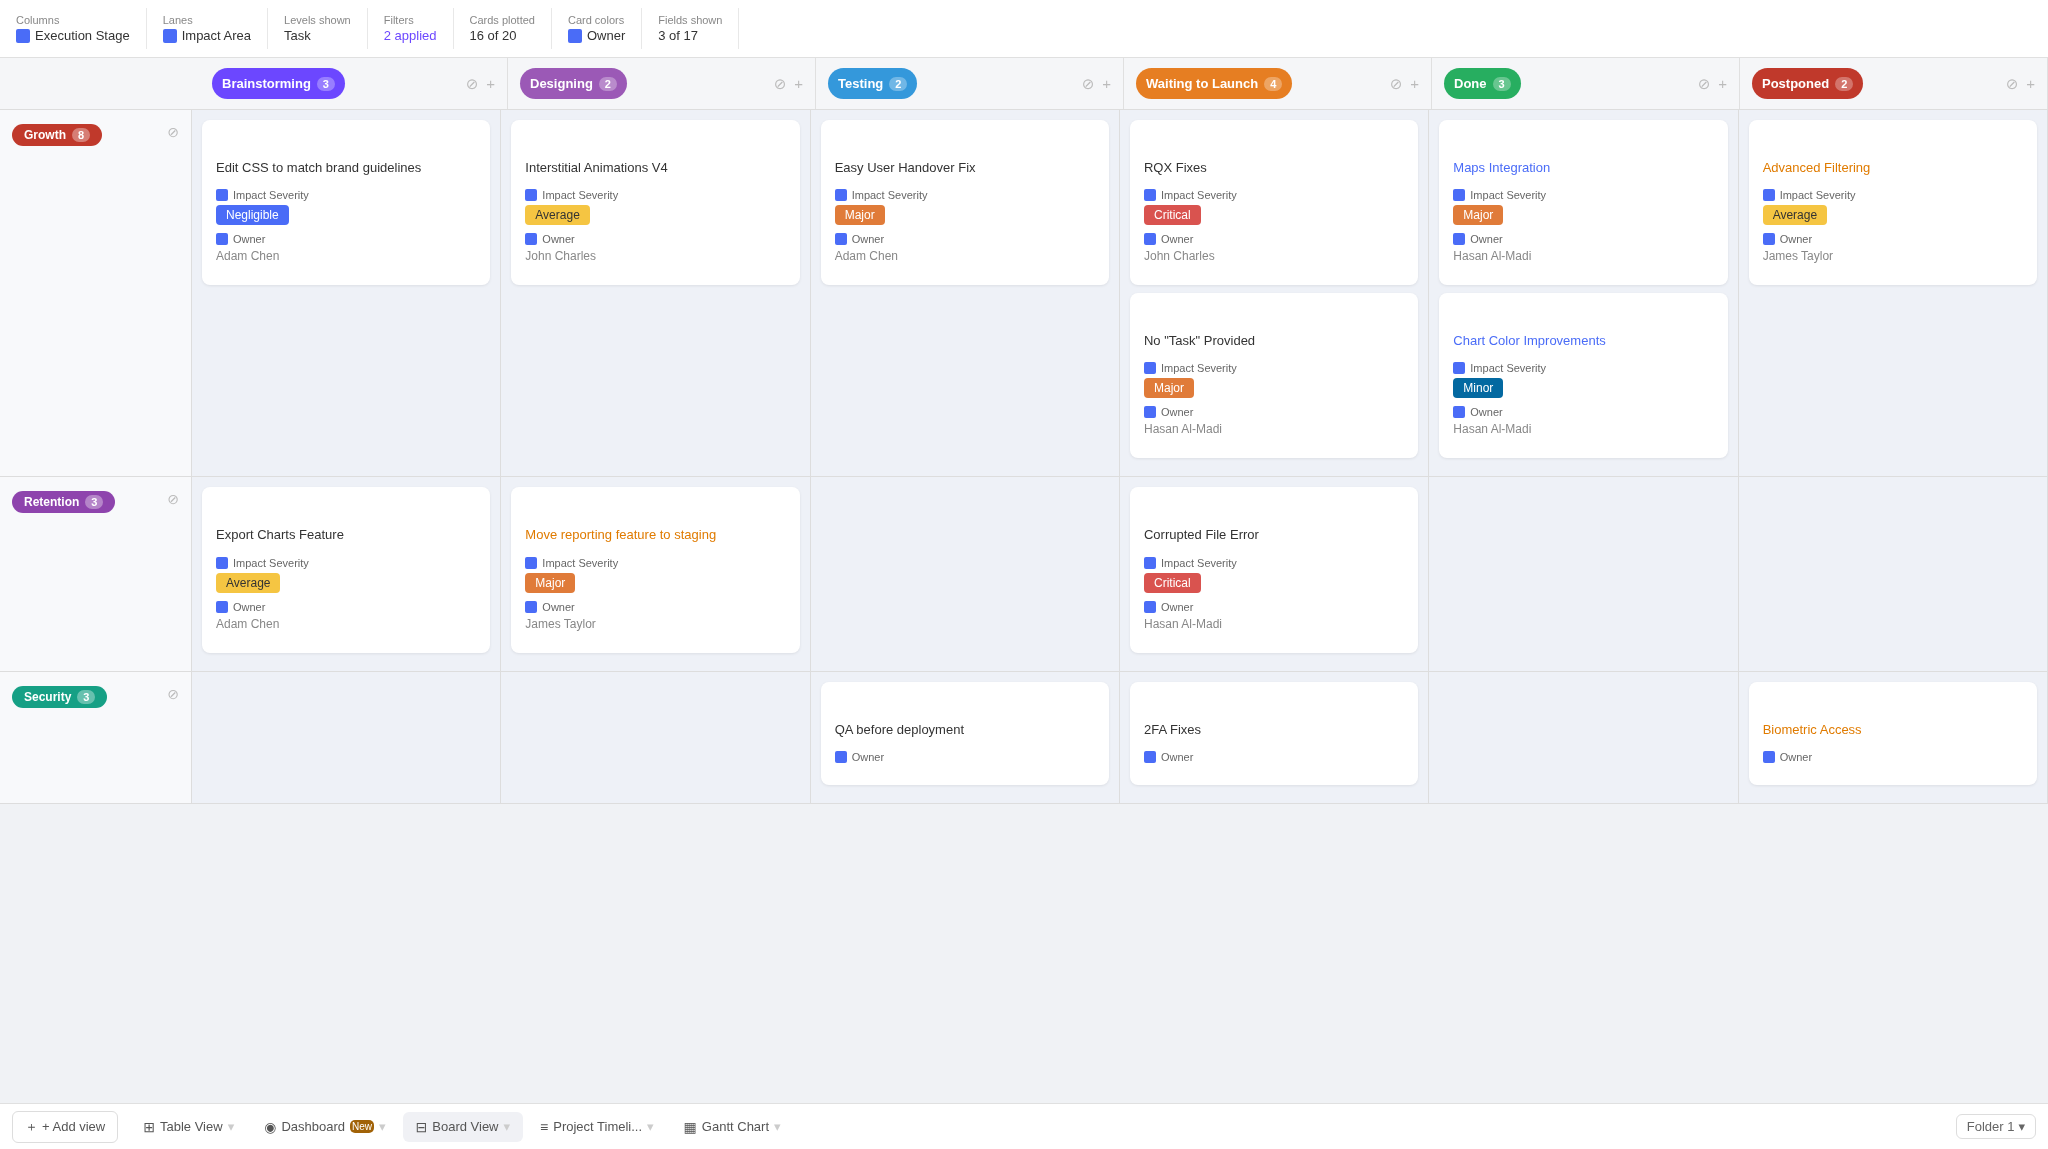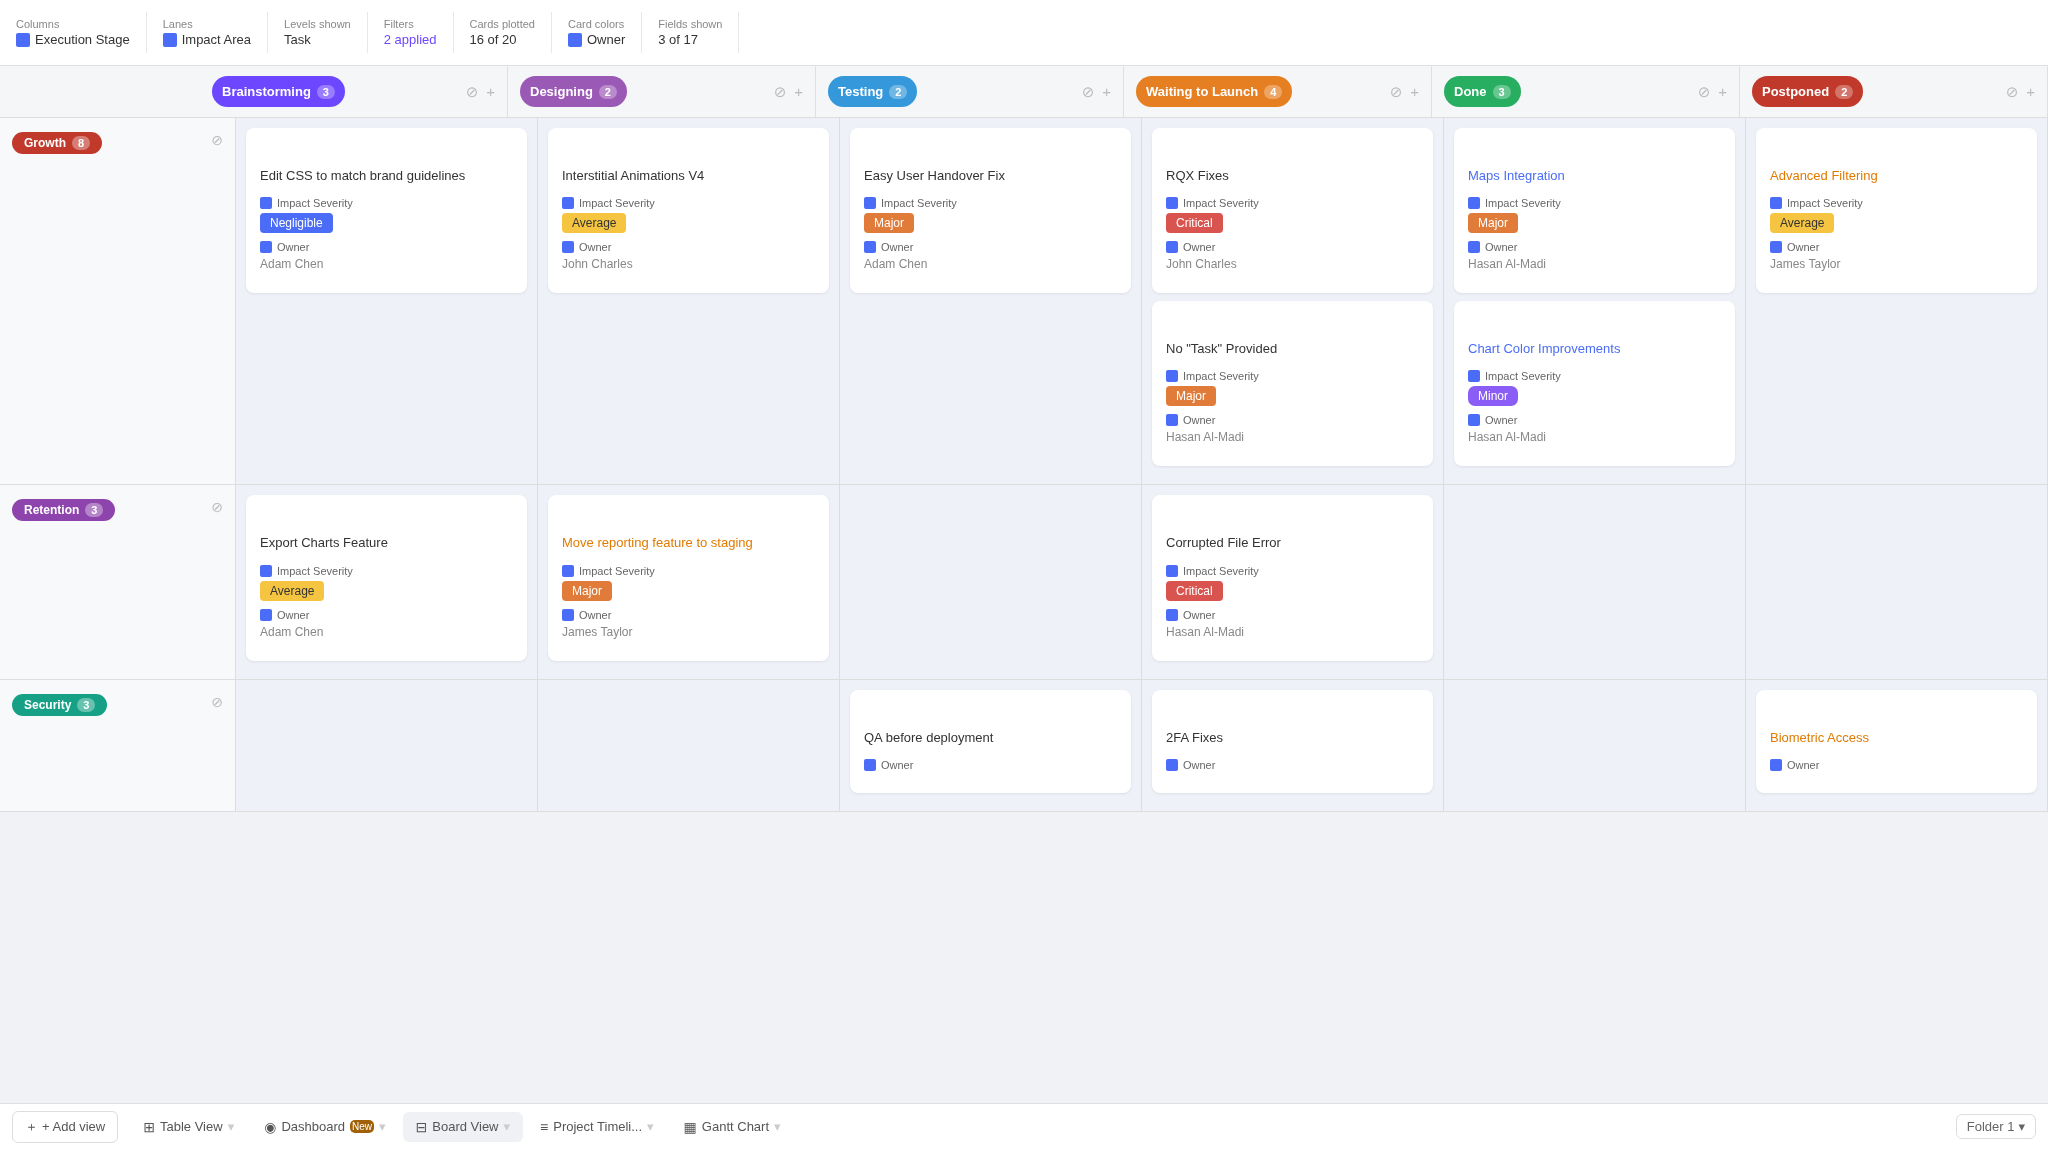--- a/index.html
+++ b/index.html
@@ -1,40 +1,40 @@
 <!DOCTYPE html>
 <html><head>
   <meta charset="utf-8">
   <style>
     * { box-sizing: border-box; margin: 0; padding: 0; }
     body { font-family: -apple-system, BlinkMacSystemFont, 'Segoe UI', sans-serif; background: #f0f2f5; font-size: 13px; color: #333; overflow: hidden; height: 100vh; display: flex; flex-direction: column; }
 
     
-    .toolbar { background: #fff; border-bottom: 1px solid #e0e0e0; display: flex; align-items: center; padding: 0 16px; height: 66px; gap: 0; flex-shrink: 0; }
+    .toolbar { background: #fff; border-bottom: 1px solid #e0e0e0; display: flex; align-items: center; padding: 0 16px; height: 58px; gap: 0; flex-shrink: 0; }
     .toolbar-item { display: flex; flex-direction: column; padding: 6px 16px; border-right: 1px solid #e8e8e8; cursor: pointer; }
     .toolbar-item:first-child { padding-left: 0; }
     .toolbar-item-label { font-size: 11px; color: #888; margin-bottom: 2px; }
     .toolbar-item-value { display: flex; align-items: center; gap: 5px; font-size: 13px; font-weight: 500; color: #333; }
     .toolbar-item-value .icon-sq { width: 14px; height: 14px; background: #4a6cf7; border-radius: 2px; display: inline-block; flex-shrink: 0; }
 
     
     .board-container { flex: 1; overflow: auto; padding: 0; }
     .board { display: flex; flex-direction: column; min-height: 100%; }
 
     
     .col-headers-row { display: flex; padding-left: 200px; border-bottom: 1px solid #ddd; background: #f5f6f8; position: sticky; top: 0; z-index: 10; }
     .col-header { flex: 1; min-width: 190px; padding: 10px 12px; display: flex; align-items: center; gap: 8px; border-right: 1px solid #e0e0e0; }
     .col-header-badge { display: flex; align-items: center; gap: 6px; border-radius: 16px; padding: 8px 10px; font-size: 13px; font-weight: 600; color: #fff; }
     .col-header-actions { margin-left: auto; display: flex; gap: 8px; color: #bbb; }
     .col-header-actions span { cursor: pointer; font-size: 15px; }
 
     
     .board-rows { display: flex; flex-direction: column; }
     .board-row { display: flex; border-bottom: 1px solid #ddd; }
-    .lane-label { width: 236px; flex-shrink: 0; display: flex; align-items: flex-start; justify-content: space-between; padding: 14px 12px; background: #f8f9fb; border-right: 1px solid #ddd; }
+    .lane-label { width: 192px; flex-shrink: 0; display: flex; align-items: flex-start; justify-content: space-between; padding: 14px 12px; background: #f8f9fb; border-right: 1px solid #ddd; }
     .lane-badge { border-radius: 16px; padding: 4px 12px; font-size: 12px; font-weight: 600; color: #fff; display: inline-flex; align-items: center; gap: 6px; }
     .lane-badge .count { background: rgba(255,255,255,0.35); border-radius: 10px; padding: 1px 6px; font-size: 11px; }
     .lane-hide { color: #bbb; cursor: pointer; font-size: 14px; }
 
     
     .lane-cells { display: flex; flex: 1; }
     .cell { flex: 1; min-width: 190px; padding: 10px; background: #eef1f7; border-right: 1px solid #ddd; min-height: 120px; }
 
     
     .card { background: #fff; border-radius: 8px; padding: 14px; margin-bottom: 8px; box-shadow: 0 1px 3px rgba(0,0,0,0.08); }
@@ -42,21 +42,21 @@
     .card-title.orange { color: #e07b00; }
     .card-title.blue { color: #4a6cf7; }
     .card-field { margin-bottom: 8px; }
     .card-field-label { display: flex; align-items: center; gap: 5px; font-size: 11px; color: #666; margin-bottom: 4px; }
     .card-field-label .icon-sq { width: 12px; height: 12px; background: #4a6cf7; border-radius: 2px; display: inline-block; flex-shrink: 0; }
     .severity-tag { border-radius: 4px; padding: 3px 10px; font-size: 12px; font-weight: 500; color: #fff; display: inline-block; }
     .severity-negligible { background: #4a6cf7; color: #fff; }
     .severity-average { background: #f5c542; color: #333; }
     .severity-major { background: #e07b39; color: #fff; }
     .severity-critical { background: #d9534f; color: #fff; }
-    .severity-minor { background: #8b5cf6; color: #fff; border-radius: 7px; }
+    .severity-minor { background: #0369a1; color: #fff; }
     .owner-name { font-size: 12px; color: #888; margin-top: 2px; }
 
     
     .bottom-tabs { background: #fff; border-top: 1px solid #e0e0e0; display: flex; align-items: center; padding: 0 12px; height: 46px; gap: 4px; flex-shrink: 0; }
     .tab-btn { display: flex; align-items: center; gap: 5px; padding: 6px 12px; border-radius: 6px; cursor: pointer; font-size: 13px; color: #555; border: 1px solid transparent; }
     .tab-btn .tab-icon { font-size: 14px; }
     .tab-btn.active { background: #f0f1f5; }
     .new-badge { background: #a16207; color: #fff; border-radius: 5px; font-size: 10px; padding: 1px 2px; }
     .add-view-btn { display: flex; align-items: center; gap: 4px; padding: 6px 12px; border-radius: 6px; cursor: pointer; font-size: 13px; color: #555; border: 1px solid #ddd; background: #fff; margin-right: 8px; }
     .tab-sep { color: #ccc; }

